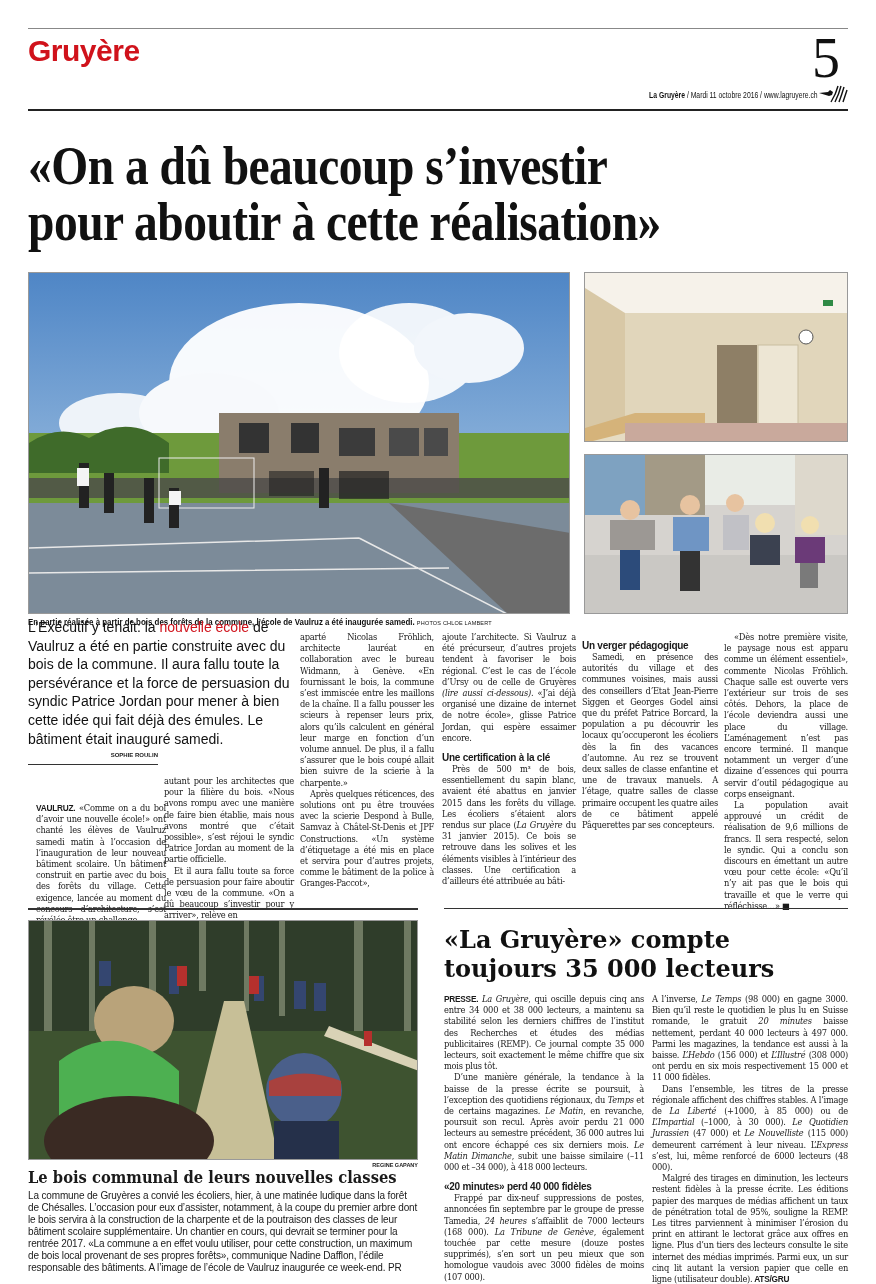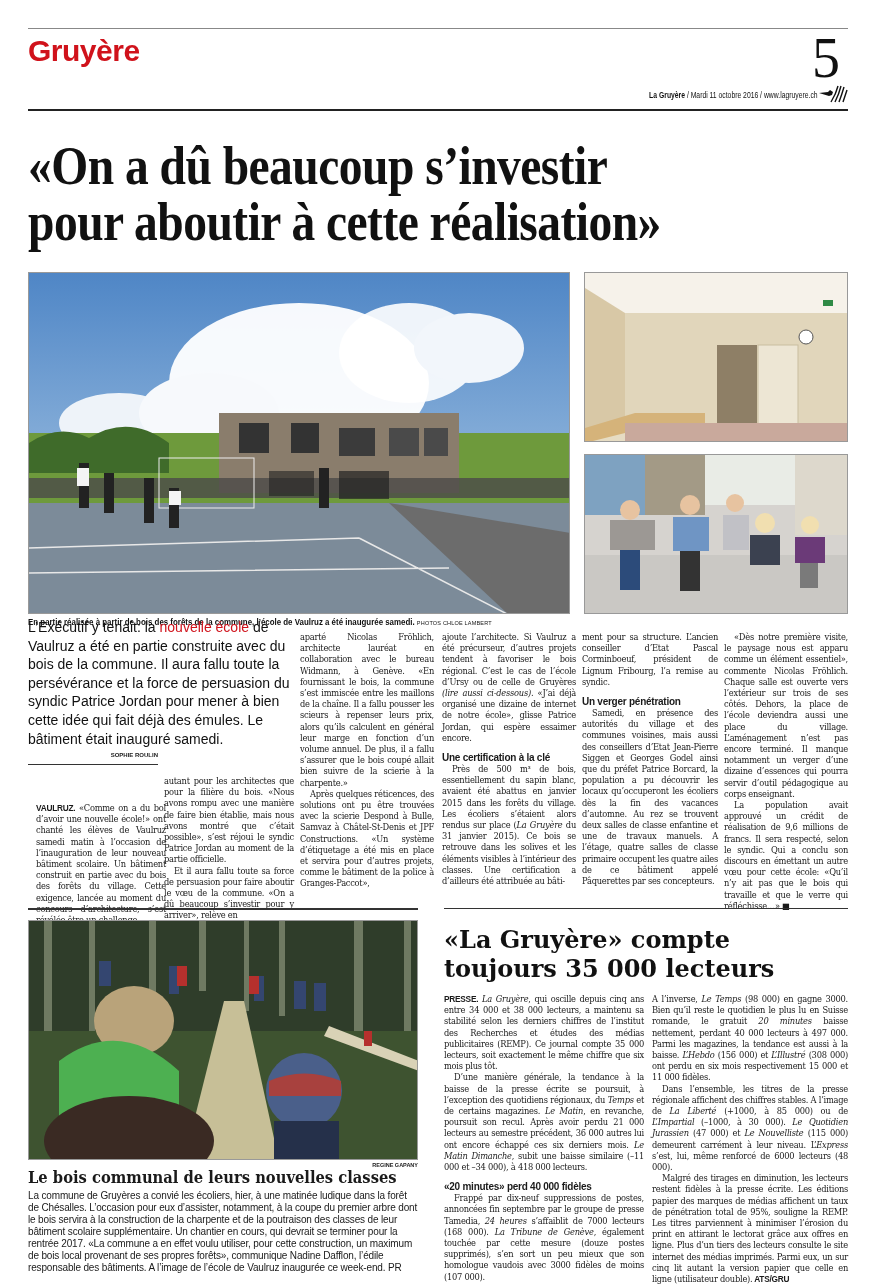--- a/index.html
+++ b/index.html
@@ -184,22 +184,21 @@
   <p>Après quelques réticences, des solutions ont pu être trouvées avec la scierie Despond à Bulle, Samvaz à Châtel-St-Denis et JPF Constructions. «Un système d’étiquetage a été mis en place et servira pour d’autres projets, comme le bâtiment de la police à Granges-Paccot»,</p>
 </div>
 
 <div class="abs col c4">
   <p class="noind"><span>ajoute l’architecte. Si Vaulruz a été précurseur, d’autres projets tendent à favoriser le bois régional. C’est le cas de l’école d’Ursy ou de celle de Gruyères </span><i>(lire aussi ci-dessous)</i><span>. «J’ai déjà organisé une dizaine de internet de notre école», glisse Patrice Jordan, qui espère essaimer encore.</span></p>
   <div class="sub">Une certification à la clé</div>
   <p><span>Près de 500 m³ de bois, essentiellement du sapin blanc, avaient été abattus en janvier 2015 dans les forêts du village. Les écoliers s’étaient alors rendus sur place (</span><i>La Gruyère</i><span> du 31 janvier 2015). Ce bois se retrouve dans les solives et les éléments visibles à l’intérieur des classes. Une certification a d’ailleurs été attribuée au bâti-</span></p>
 </div>
 
 <div class="abs col c5">
-  <p class="noind">ment pour sa structure. L’ancien conseiller d’Etat Pascal Corminboeuf, président de Lignum Fribourg, l’a remise au syndic.</p>
-  <div class="sub">Un verger pénétration</div>
+  <div class="sub">Un verger pédagogique</div>
   <p>Samedi, en présence des autorités du village et des communes voisines, mais aussi des conseillers d’Etat Jean-Pierre Siggen et Georges Godel ainsi que du préfet Patrice Borcard, la population a pu découvrir les locaux qu’occuperont les écoliers dès la fin des vacances d’automne. Au rez se trouvent deux salles de classe enfantine et une de travaux manuels. A l’étage, quatre salles de classe primaire occupent les quatre ailes de ce bâtiment appelé Pâquerettes par ses concepteurs.</p>
 </div>
 
 <div class="abs col c6">
   <p>«Dès notre première visite, le paysage nous est apparu comme un élément essentiel», commente Nicolas Fröhlich. Chaque salle est ouverte vers l’extérieur sur trois de ses côtés. Dehors, la place de l’école deviendra aussi une place du village. L’aménagement n’est pas encore terminé. Il manque notamment un verger d’une dizaine d’essences qui pourra servir d’outil pédagogique au corps enseignant.</p>
   <p><span>La population avait approuvé un crédit de réalisation de 9,6 millions de francs. Il sera respecté, selon le syndic. Qui a conclu son discours en émettant un autre vœu pour cette école: «Qu’il n’y ait pas que le bois qui travaille et que le verre qui réfléchisse…»</span><span> ■</span></p>
 </div>
 
 <div class="abs rule-bottom-left"></div>
 <div class="abs rule-bottom-right"></div>

